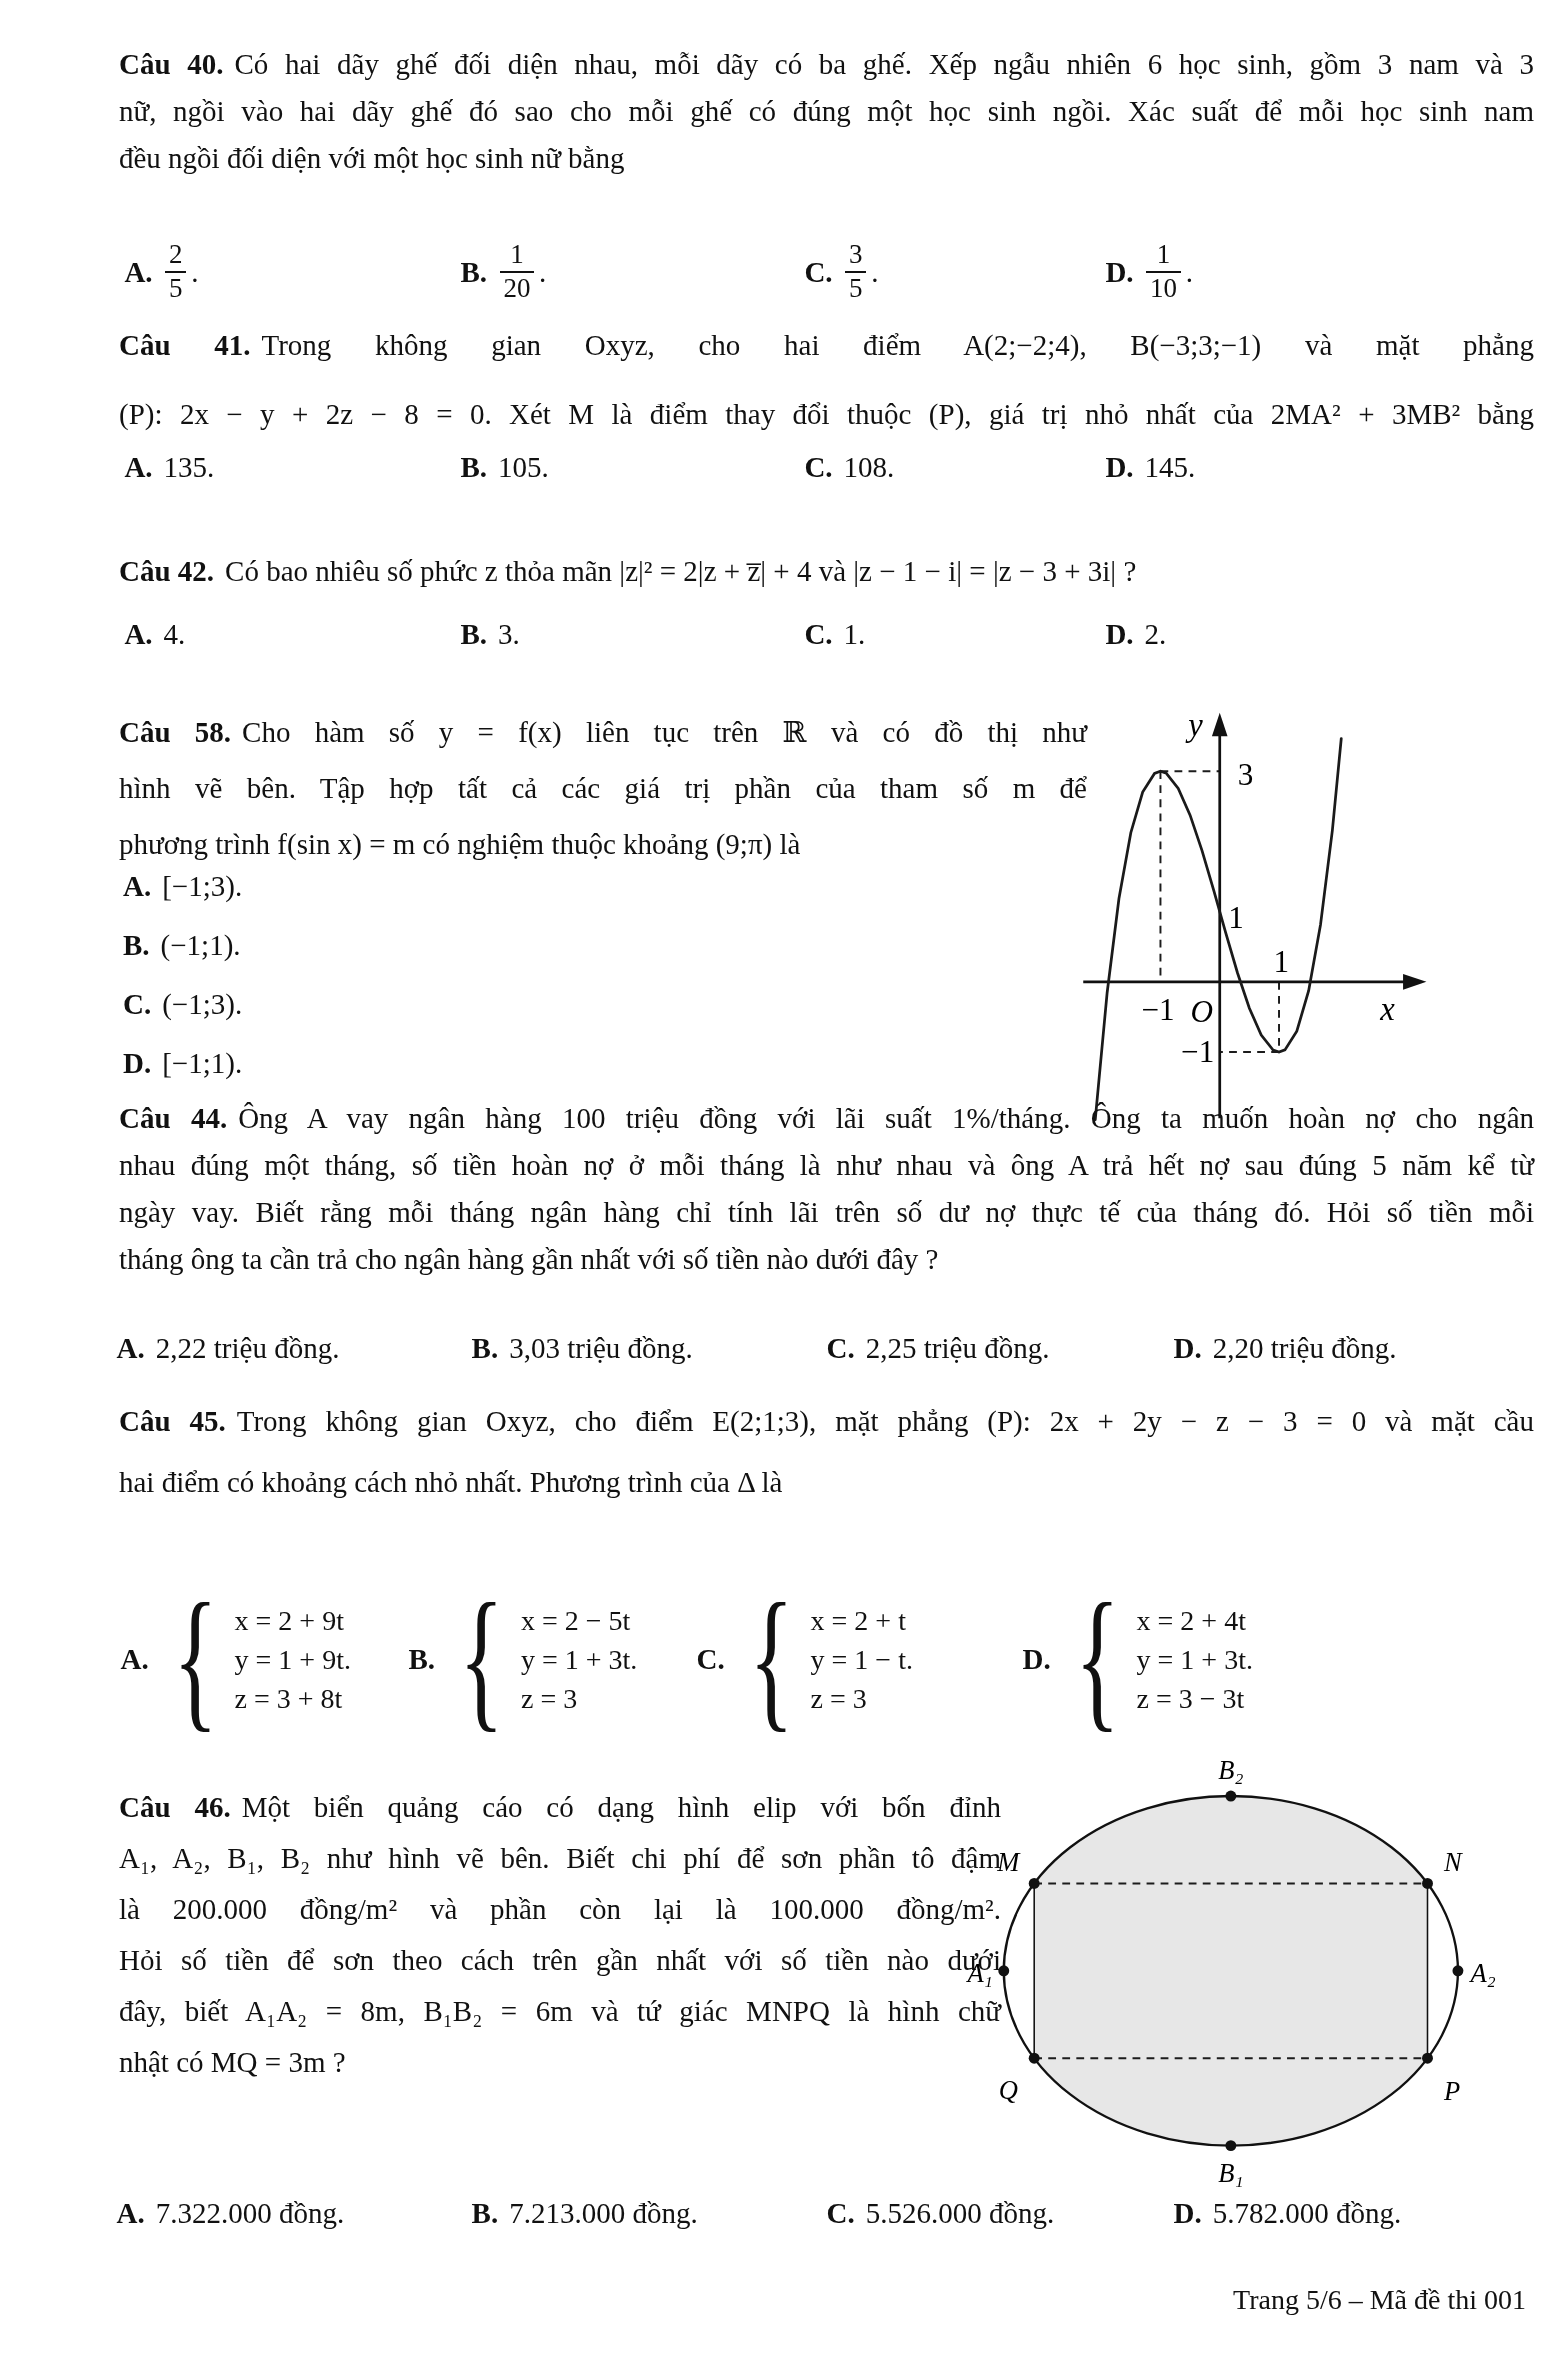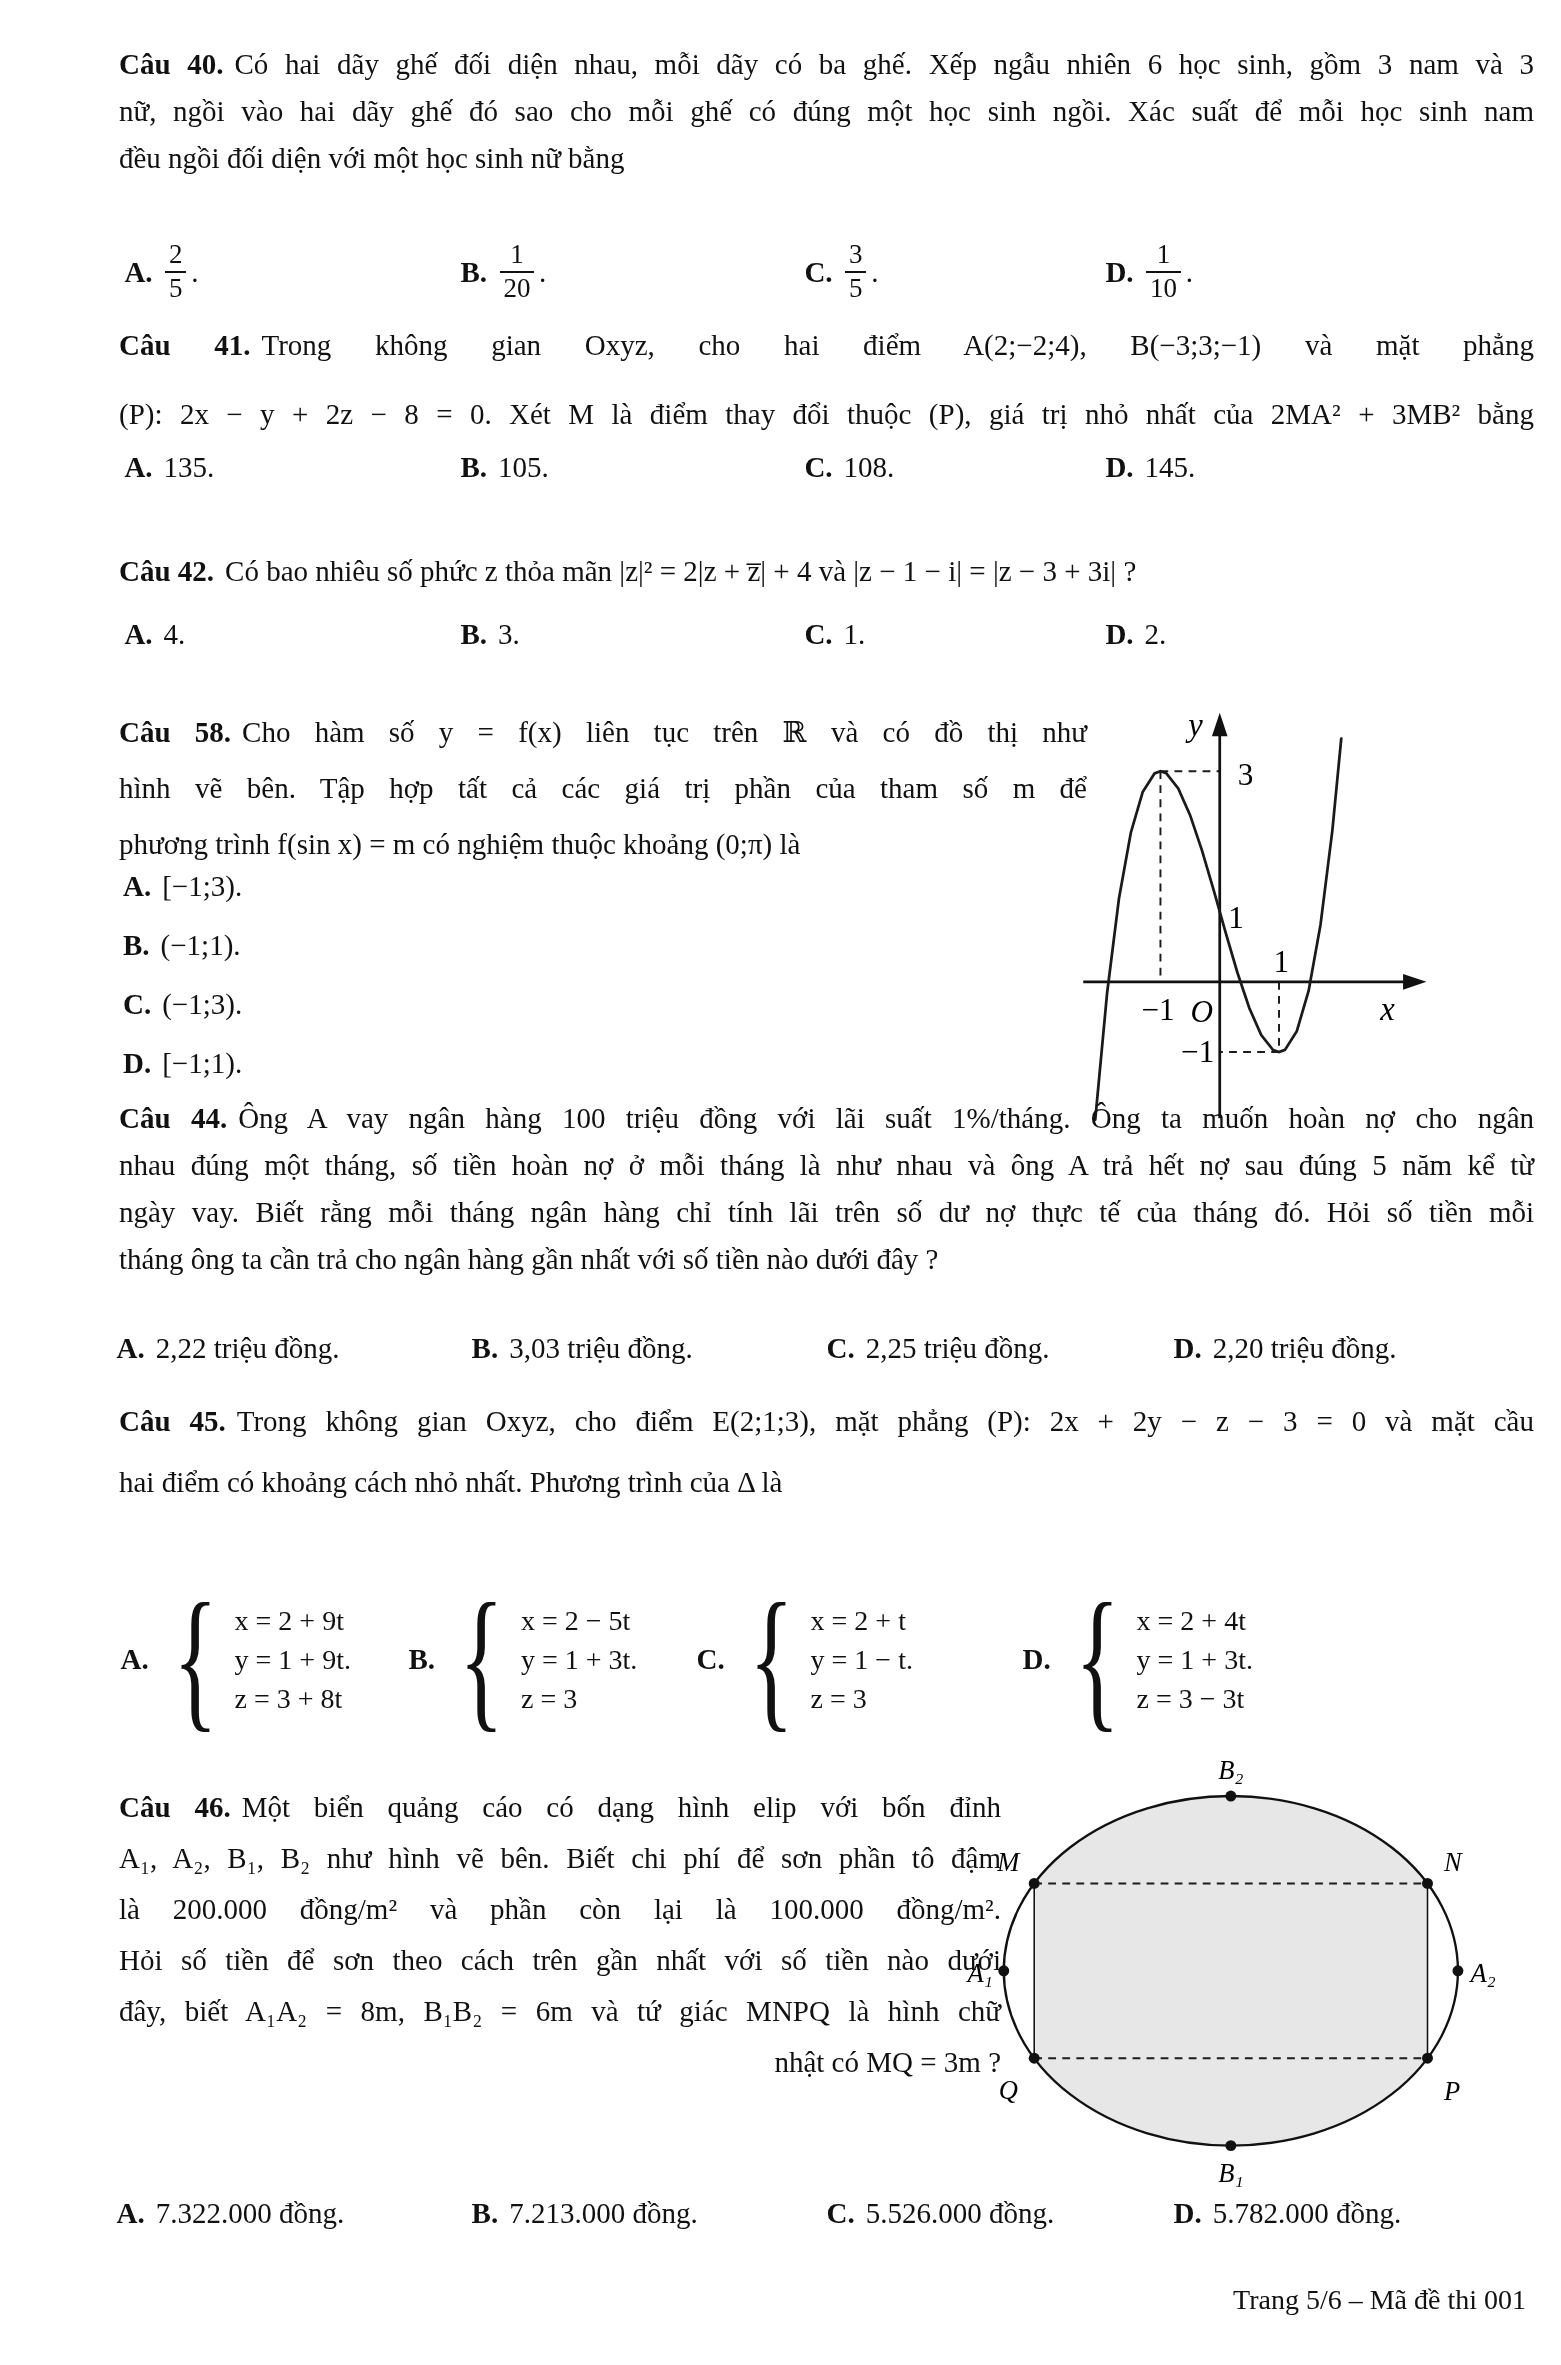--- a/index.html
+++ b/index.html
@@ -6,21 +6,21 @@
   body{
     width:1561px;height:2366px;background:#ffffff;color:#111;
     font-family:"Liberation Serif","DejaVu Serif",serif;
     position:relative;overflow:hidden;
   }
   .q{position:absolute;left:119px;width:1415px;font-size:29px;}
   .q .line{white-space:normal;}
   .j{text-align:justify;text-align-last:justify;}
   .l{text-align:left;}
   .lh60 .line{line-height:47px;}
-  .lh65 .line{line-height:51px;text-align:right;}
+  .lh65 .line{line-height:51px;}
   .lh72 .line{line-height:56px;}
   .lh78 .line{line-height:61px;}
   .lh88 .line{line-height:69px;}
   .qlabel{font-weight:bold;margin-right:11px;}
   .w1240{width:968px;}
   .w1130{width:882px;}
 
   .opt-row{position:absolute;left:101px;width:1415px;display:grid;box-sizing:border-box;font-size:29px;}
   .cols-a{grid-template-columns:336px 344px 301px auto;padding-left:23.4px;}
   .cols-b{grid-template-columns:355px 355px 347px auto;padding-left:15.6px;}
@@ -109,21 +109,21 @@
 <div class="opt-row cols-a" style="top:618px">
   <div class="opt"><b>A.</b><span>4.</span></div>
   <div class="opt"><b>B.</b><span>3.</span></div>
   <div class="opt"><b>C.</b><span>1.</span></div>
   <div class="opt"><b>D.</b><span>2.</span></div>
 </div>
 
 <section class="q lh72 w1240" style="top:704px">
   <div class="line j"><b class="qlabel">Câu 58.</b><span>Cho hàm số y = f(x) liên tục trên ℝ và có đồ thị như</span></div>
   <div class="line j">hình vẽ bên. Tập hợp tất cả các giá trị phần của tham số m để</div>
-  <div class="line l">phương trình f(sin x) = m có nghiệm thuộc khoảng (0;π) là</div>
+  <div class="line l">phương trình f(sin x) = m có nghiệm thuộc khoảng (9;π) là</div>
 </section>
 <div class="vopts" style="top:857px">
   <div class="vopt">
       <b>A.</b>
       <span>[−1;3).</span>
     </div>
   <div class="vopt">
       <b>B.</b>
       <span>(−1;1).</span>
     </div>

